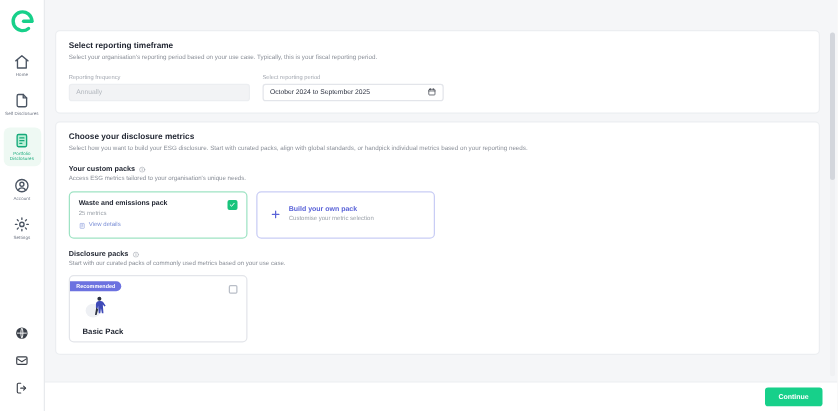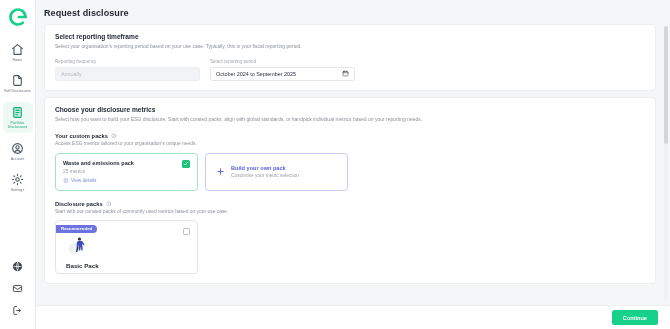--- a/index.html
+++ b/index.html
@@ -232,21 +232,20 @@
           <path d="M10 3.5H6a2 2 0 0 0-2 2v13a2 2 0 0 0 2 2h4"></path>
           <path d="M15 8.5l3.5 3.5L15 15.5"></path>
             <path d="M18 12h-8"></path>
         </svg>
       </div>
     </div>
   </div>
 
   <div class="main">
 
-    <div class="page-title">Request disclosure</div>
 
     <div class="scroll-area">
 
       <div class="card">
         <div class="sec-title">Select reporting timeframe</div>
         <div class="sec-desc">Select your organisation's reporting period based on your use case. Typically, this is your fiscal reporting period.</div>
 
         <div class="field-row">
           <div class="field freq">
             <div class="field-label">Reporting frequency</div>

